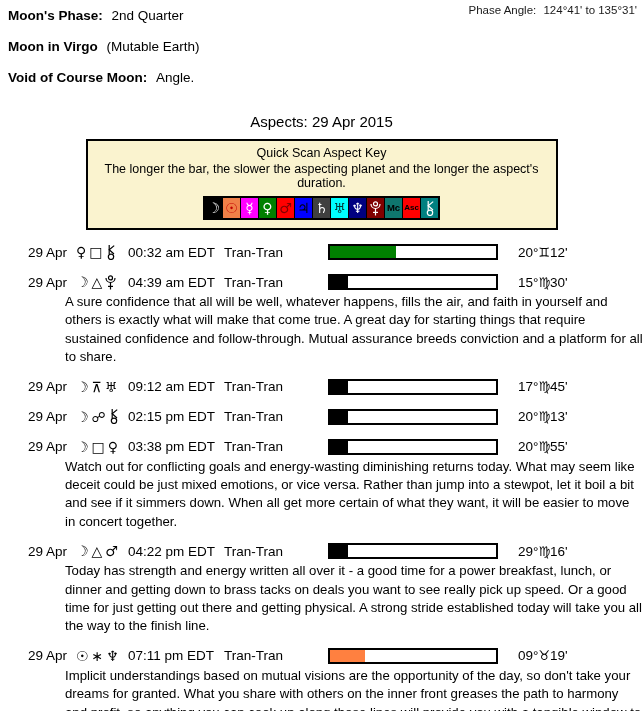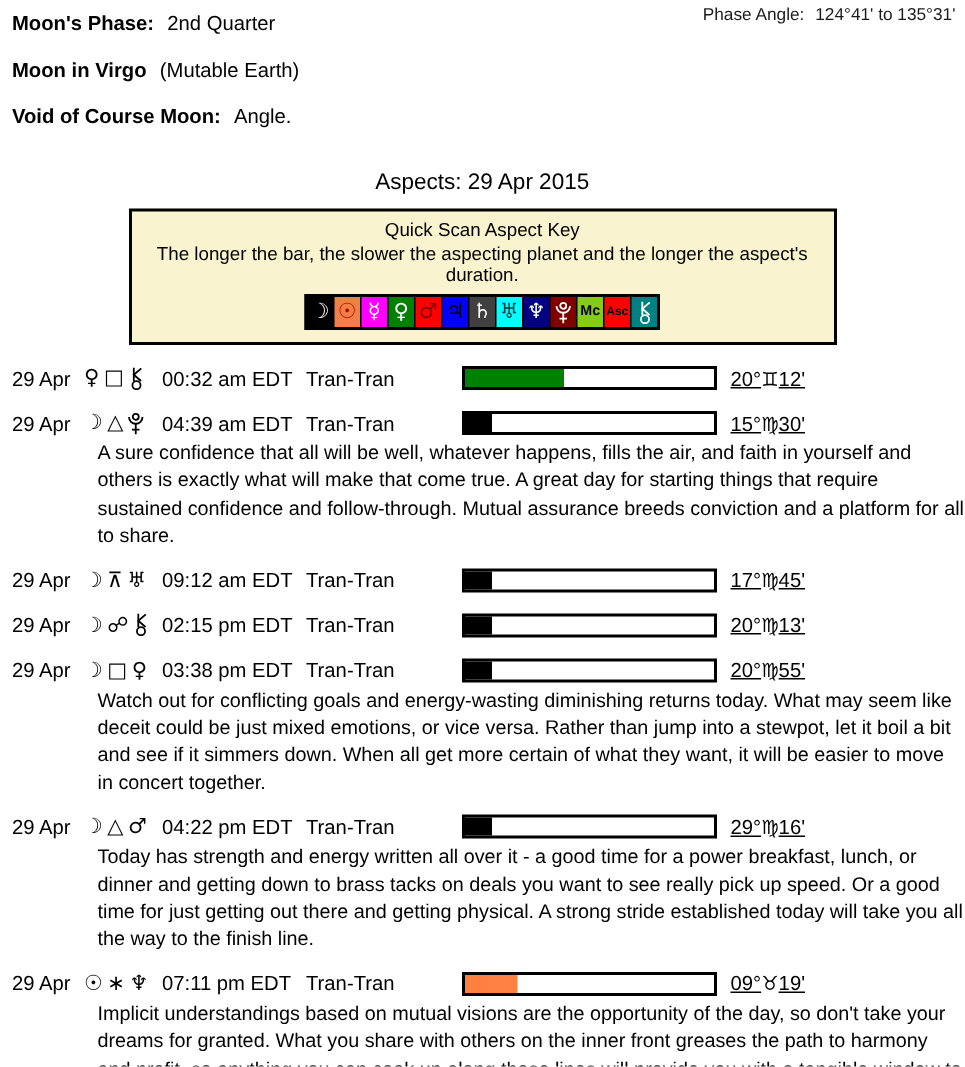--- a/index.html
+++ b/index.html
@@ -55,34 +55,34 @@
     line-height:1;
   }
   .glyph svg{display:block;}
 
   
   .aspect-list{margin-top:12px;}
   .row{
     display:flex;align-items:center;height:20px;
     margin-top:10px;padding-left:8px;
   }
-  .c-date{width:48px;flex:none;}
+  .c-date{width:48px;flex:none;margin-left:20px;}
   .c-glyphs{
     width:52px;flex:none;display:flex;align-items:center;gap:3px;
     font-size:14px;
   }
   .c-time{width:96px;flex:none;}
   .c-rel{width:104px;flex:none;}
   .c-bar{
     width:166px;height:12px;flex:none;
     border:2px solid #000;background:#fff;
     display:block;
   }
   .c-bar .fill{height:100%;}
-  .c-deg{margin-left:9px;white-space:nowrap;text-decoration:underline;}
+  .c-deg{margin-left:20px;white-space:nowrap;}
   .c-deg .glyph{font-size:13px;}
   .desc{
     margin:1px 8px 0 65px;width:578px;
     line-height:18.4px;font-size:13.2px;
   }
 </style>
 </head>
 <body>
 
 <div class="page">
@@ -142,21 +142,21 @@
         <span class="kcell" style="background: rgb(128, 0, 0); color: rgb(255, 255, 255);">
           <span class="glyph">
             <svg width="11" height="15" viewBox="0 0 11 15" fill="none" stroke="currentColor" stroke-width="1.2">
               <circle cx="5.5" cy="2.9" r="2"></circle>
               <path d="M1,3 A4.5,4.5 0 0 0 10,3"></path>
               <line x1="5.5" y1="7.6" x2="5.5" y2="14.5"></line>
               <line x1="3" y1="11.4" x2="8" y2="11.4"></line>
             </svg>
           </span>
         </span>
-        <span class="kcell" style="background: #84cc16; color: rgb(0, 0, 0);">
+        <span class="kcell" style="background: #0f766e; color: rgb(0, 0, 0);">
           <span class="ktext" style="font-size: 9.5px;">Mc</span>
         </span>
         <span class="kcell" style="background: rgb(255, 0, 0); color: #000000;">
           <span class="ktext" style="font-size: 8px;">Asc</span>
         </span>
         <span class="kcell" style="background: rgb(0, 128, 128); color: rgb(255, 255, 255);">
           <span class="glyph">
             <svg width="10" height="15" viewBox="0 0 10 15" fill="none" stroke="currentColor" stroke-width="1.2">
               <circle cx="5" cy="11.8" r="2.7"></circle>
               <line x1="3.2" y1="0" x2="3.2" y2="9.1"></line>

